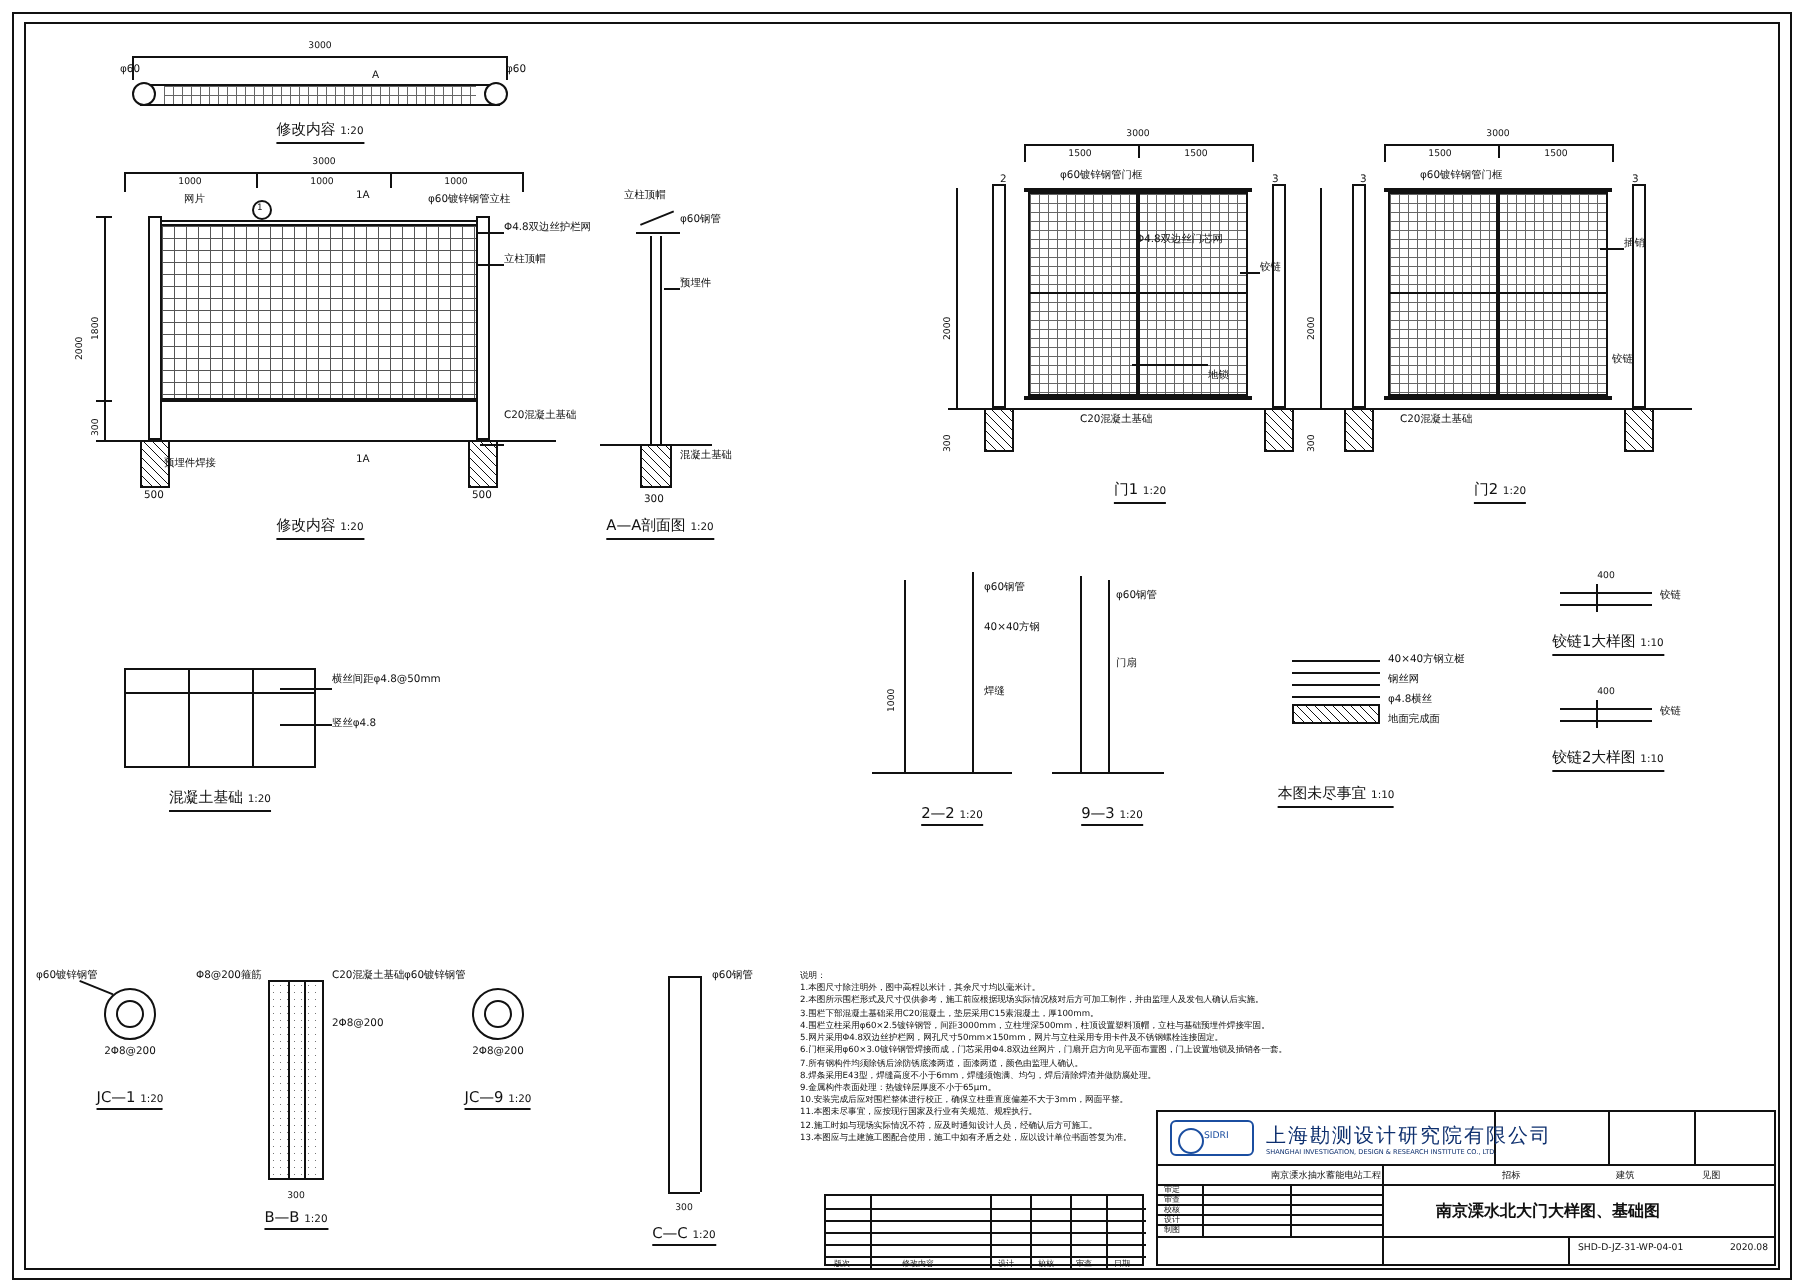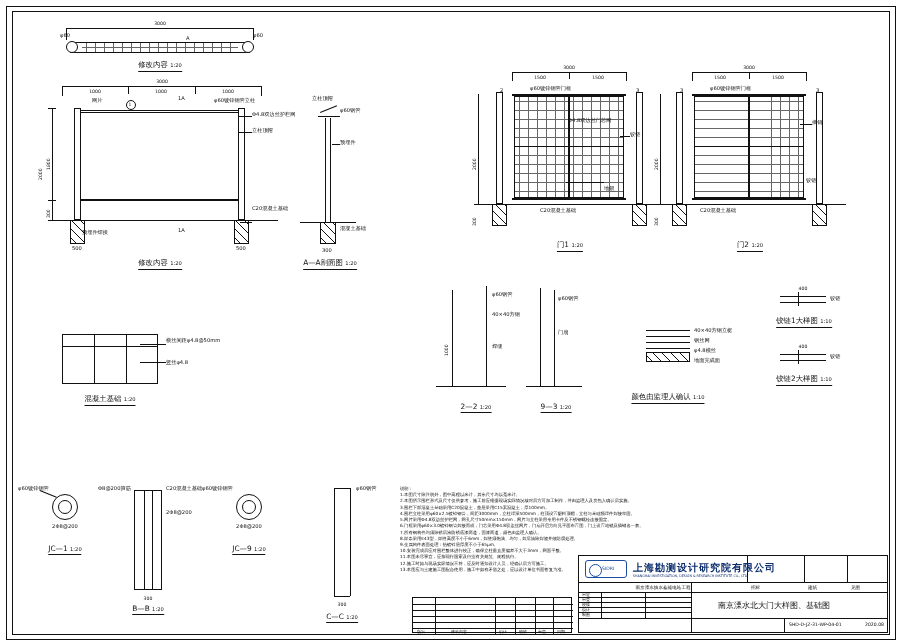--- a/index.html
+++ b/index.html
@@ -33,23 +33,23 @@
   .notes{position:absolute;font-size:4.3px;color:#111;line-height:1.45;white-space:nowrap;}
   .notes div{white-space:nowrap;}
   
   .tb{position:absolute;right:12px;bottom:11px;width:310px;height:78px;border:0.8px solid #111;box-sizing:border-box;}
   .tb .row{position:absolute;left:0;right:0;height:0.7px;background:#111;}
   .tb .col{position:absolute;top:0;bottom:0;width:0.7px;background:#111;}
   .tbtxt{position:absolute;font-size:4.6px;color:#111;white-space:nowrap;}
   .tbtxt.c{transform:translateX(-50%);}
   .logo{position:absolute;box-sizing:border-box;border:0.7px solid #1b4ea0;border-radius:3px;}
   .logoin{position:absolute;border-radius:50%;border:0.8px solid #1b4ea0;}
-  .cname{position:absolute;font-size:10px;color:#0d2f6e;font-weight:bold;white-space:nowrap;letter-spacing:1px;}
+  .cname{position:absolute;font-size:10px;color:#0d2f6e;font-weight:normal;white-space:nowrap;letter-spacing:1px;}
   .cname-en{position:absolute;font-size:3.3px;color:#0d2f6e;white-space:nowrap;}
-  .sheetname{position:absolute;font-size:8px;color:#111;white-space:nowrap;transform:translateX(-50%);}
+  .sheetname{position:absolute;font-size:8px;color:#111;white-space:nowrap;transform:translateX(-50%);font-weight:bold;}
   .smallgrid{position:absolute;box-sizing:border-box;border:0.7px solid #111;}
 </style>
 </head>
 <body>
 
 <div id="sheet">
   <div class="frame"></div>
   <div class="frame-inner"></div>
 
   <div>
@@ -235,21 +235,21 @@
   <div>
     <div class="ln hl" style="left:646px;top:330px;width:44px;"></div>
     <div class="ln hl" style="left:646px;top:336px;width:44px;"></div>
     <div class="ln hl" style="left:646px;top:342px;width:44px;"></div>
     <div class="ln hl" style="left:646px;top:348px;width:44px;"></div>
     <div class="hatch" style="left:646px;top:352px;width:44px;height:10px;"></div>
     <div class="lbl" style="left:694px;top:328px;">40×40方钢立梃</div>
     <div class="lbl" style="left:694px;top:338px;">钢丝网</div>
     <div class="lbl" style="left:694px;top:348px;">φ4.8横丝</div>
     <div class="lbl" style="left:694px;top:358px;">地面完成面</div>
-    <div class="ttl ul" style="left:668px;top:392px;"><span>颜色由监理人确认</span> <span class="sc">1:10</span></div>
+    <div class="ttl ul" style="left:668px;top:392px;"><span>本图未尽事宜</span> <span class="sc">1:10</span></div>
   </div>
 
   <div>
     <div class="ln hl" style="left:780px;top:296px;width:46px;height:1.2px;"></div>
     <div class="ln hl" style="left:780px;top:302px;width:46px;height:1.2px;"></div>
     <div class="ln vl" style="left:798px;top:292px;height:14px;"></div>
     <div class="dim" style="left:803px;top:286px;">400</div>
     <div class="lbl" style="left:830px;top:296px;">铰链</div>
     <div class="ttl ul" style="left:804px;top:316px;"><span>铰链1大样图</span> <span class="sc">1:10</span></div>
   </div>

